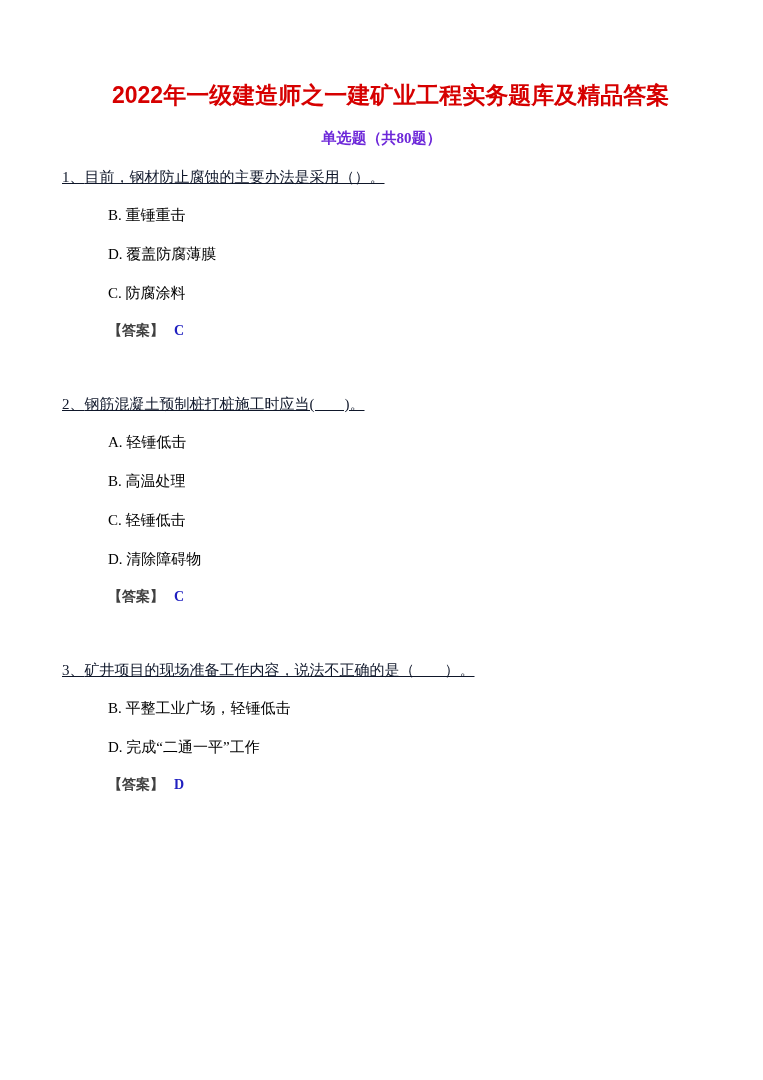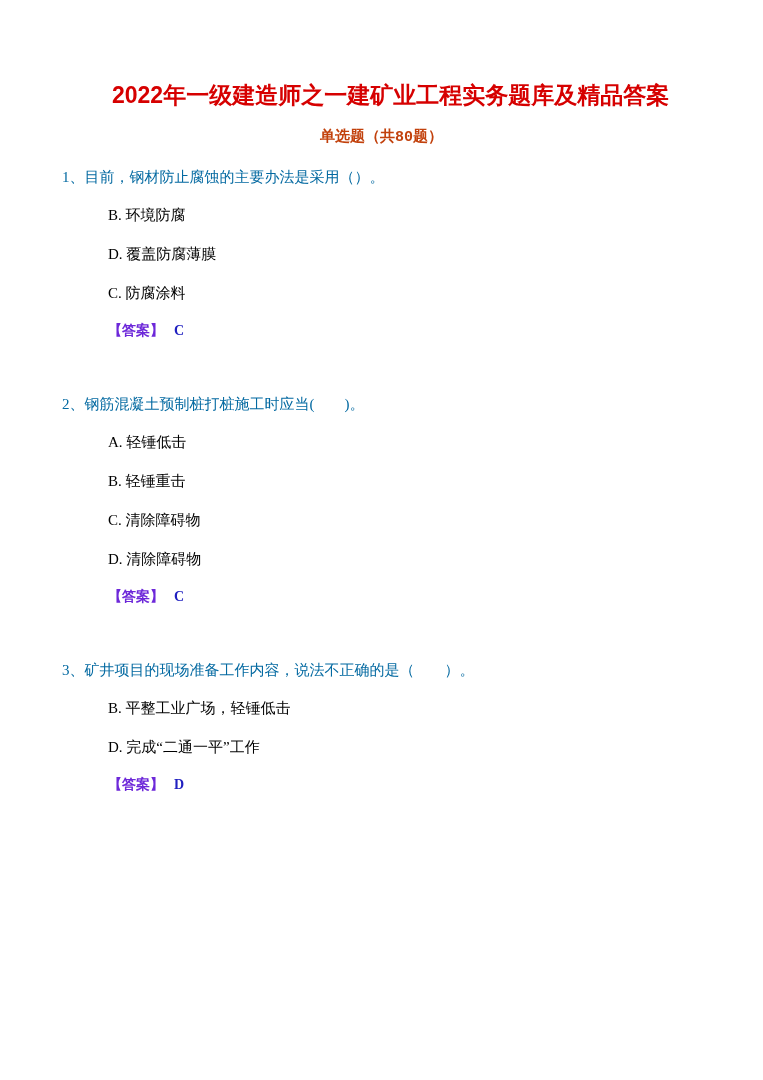--- a/index.html
+++ b/index.html
@@ -28,89 +28,90 @@
     font-size: 23px;
     line-height: 34px;
     text-align: left;
     letter-spacing: 0px;
     margin: 0 0 6px 0;
     padding-left: 52px;
     text-indent: -2px;
   }
   .section-heading {
     text-align: center;
-    font-family: Liberation Mono, monospace;
+    font-family: Liberation Serif, serif;
     font-weight: bold;
     font-size: 15px;
     line-height: 24px;
     margin: 14px 0 14px 0;
-    color: #c2410c;
+    color: #6d28d9;
   }
   .question-block {
     margin-bottom: 26px;
   }
   .q-stem {
     font-size: 15px;
     line-height: 26px;
     margin: 0 0 12px 0;
     padding-left: 46px;
     text-indent: -46px;
-    color: #0369a1;
+    color: #0f172a;
+    text-decoration: underline;
   }
   .q-stem .q-num {
     letter-spacing: 0;
   }
   .q-option {
     font-size: 15px;
     line-height: 26px;
     margin: 0 0 13px 0;
     padding-left: 46px;
     color: #000;
   }
   .q-answer {
     font-size: 14px;
     line-height: 24px;
     margin: 2px 0 0 0;
     padding-left: 46px;
     color: #2020c0;
     font-weight: bold;
   }
   .q-answer .ans-label {
-    color: #6d28d9;
+    color: #404040;
   }
   .q-answer .ans-value {
     color: #2020c0;
     margin-left: 10px;
   }
   .gap-lg { height: 22px; }
 </style>
 </head>
 <body>
 
 <div class="page">
 
   <h1 class="doc-title">2022年一级建造师之一建矿业工程实务题库及精品答案</h1>
 
   <div class="section-heading">单选题（共80题）</div>
 
   <div class="question-block">
     <p class="q-stem"><span class="q-num">1、</span><span>目前，钢材防止腐蚀的主要办法是采用（）。</span></p>
-    <p class="q-option">B. 环境防腐</p>
+    <p class="q-option">B. 重锤重击</p>
     <p class="q-option">D. 覆盖防腐薄膜</p>
     <p class="q-option">C. 防腐涂料</p>
     <p class="q-answer"><span class="ans-label">【答案】</span><span class="ans-value">C</span></p>
   </div>
 
   <div class="gap-lg"></div>
 
   <div class="question-block">
     <p class="q-stem"><span class="q-num">2、</span><span>钢筋混凝土预制桩打桩施工时应当(　　)。</span></p>
     <p class="q-option">A. 轻锤低击</p>
-    <p class="q-option">B. 轻锤重击</p>
-    <p class="q-option">C. 清除障碍物</p>
+    <p class="q-option">B. 高温处理</p>
+    <p class="q-option">C. 轻锤低击</p>
     <p class="q-option">D. 清除障碍物</p>
     <p class="q-answer"><span class="ans-label">【答案】</span><span class="ans-value">C</span></p>
   </div>
 
   <div class="gap-lg"></div>
 
   <div class="question-block">
     <p class="q-stem"><span class="q-num">3、</span><span>矿井项目的现场准备工作内容，说法不正确的是（　　）。</span></p>
     <p class="q-option">B. 平整工业广场，轻锤低击</p>
     <p class="q-option">D. 完成“二通一平”工作</p>

